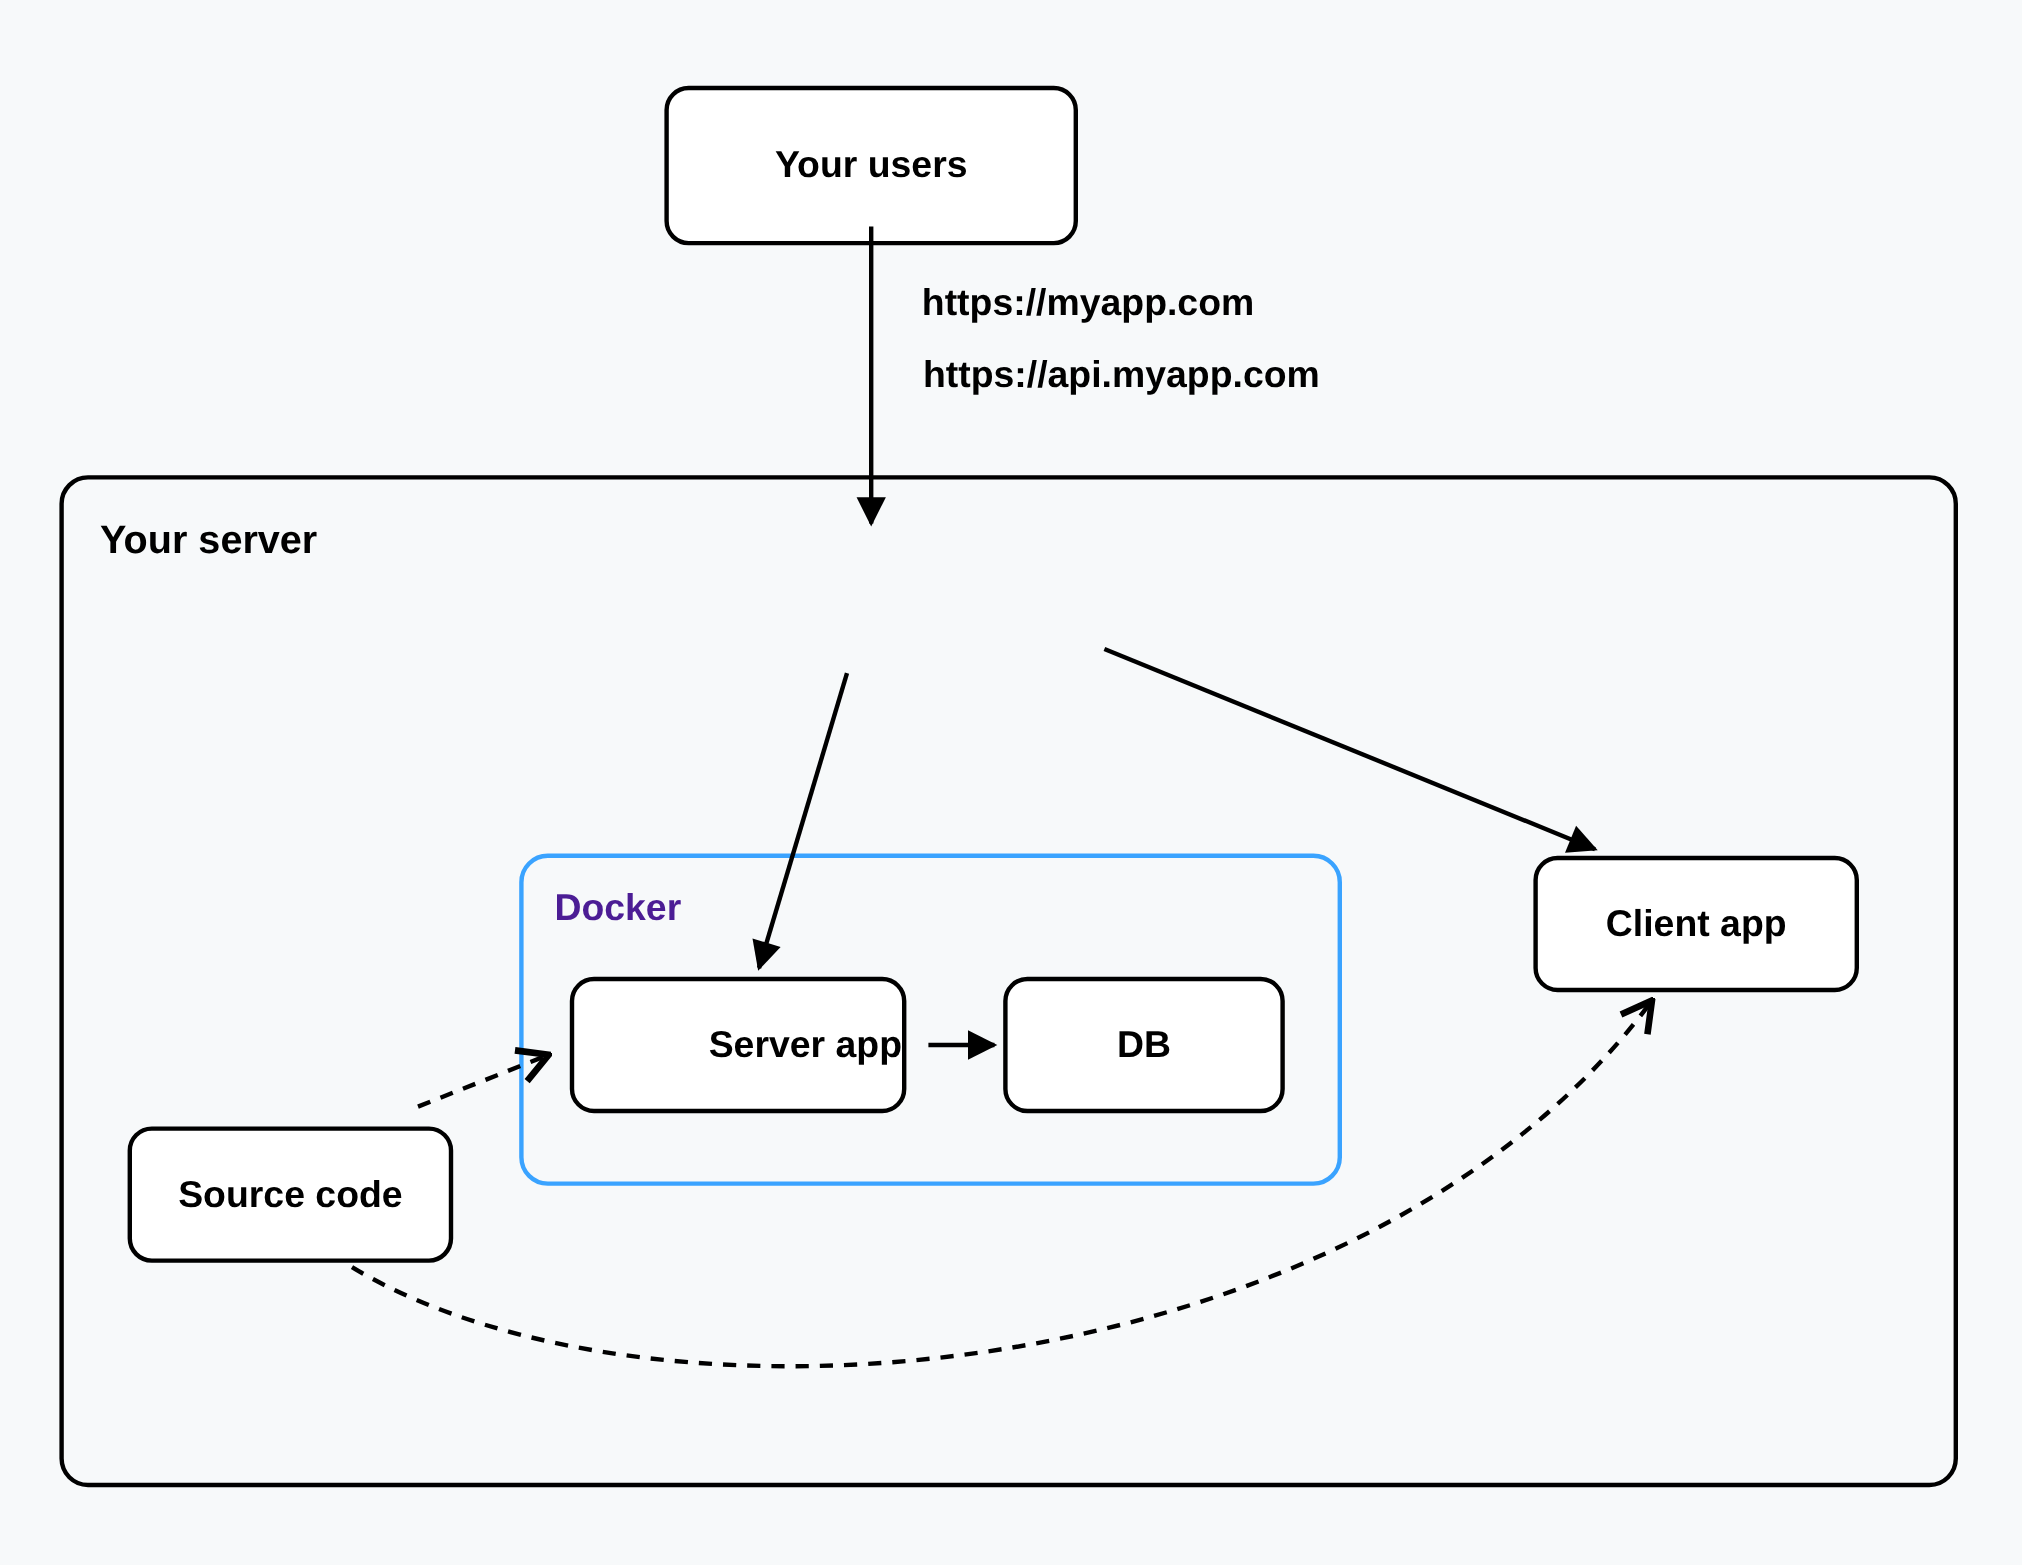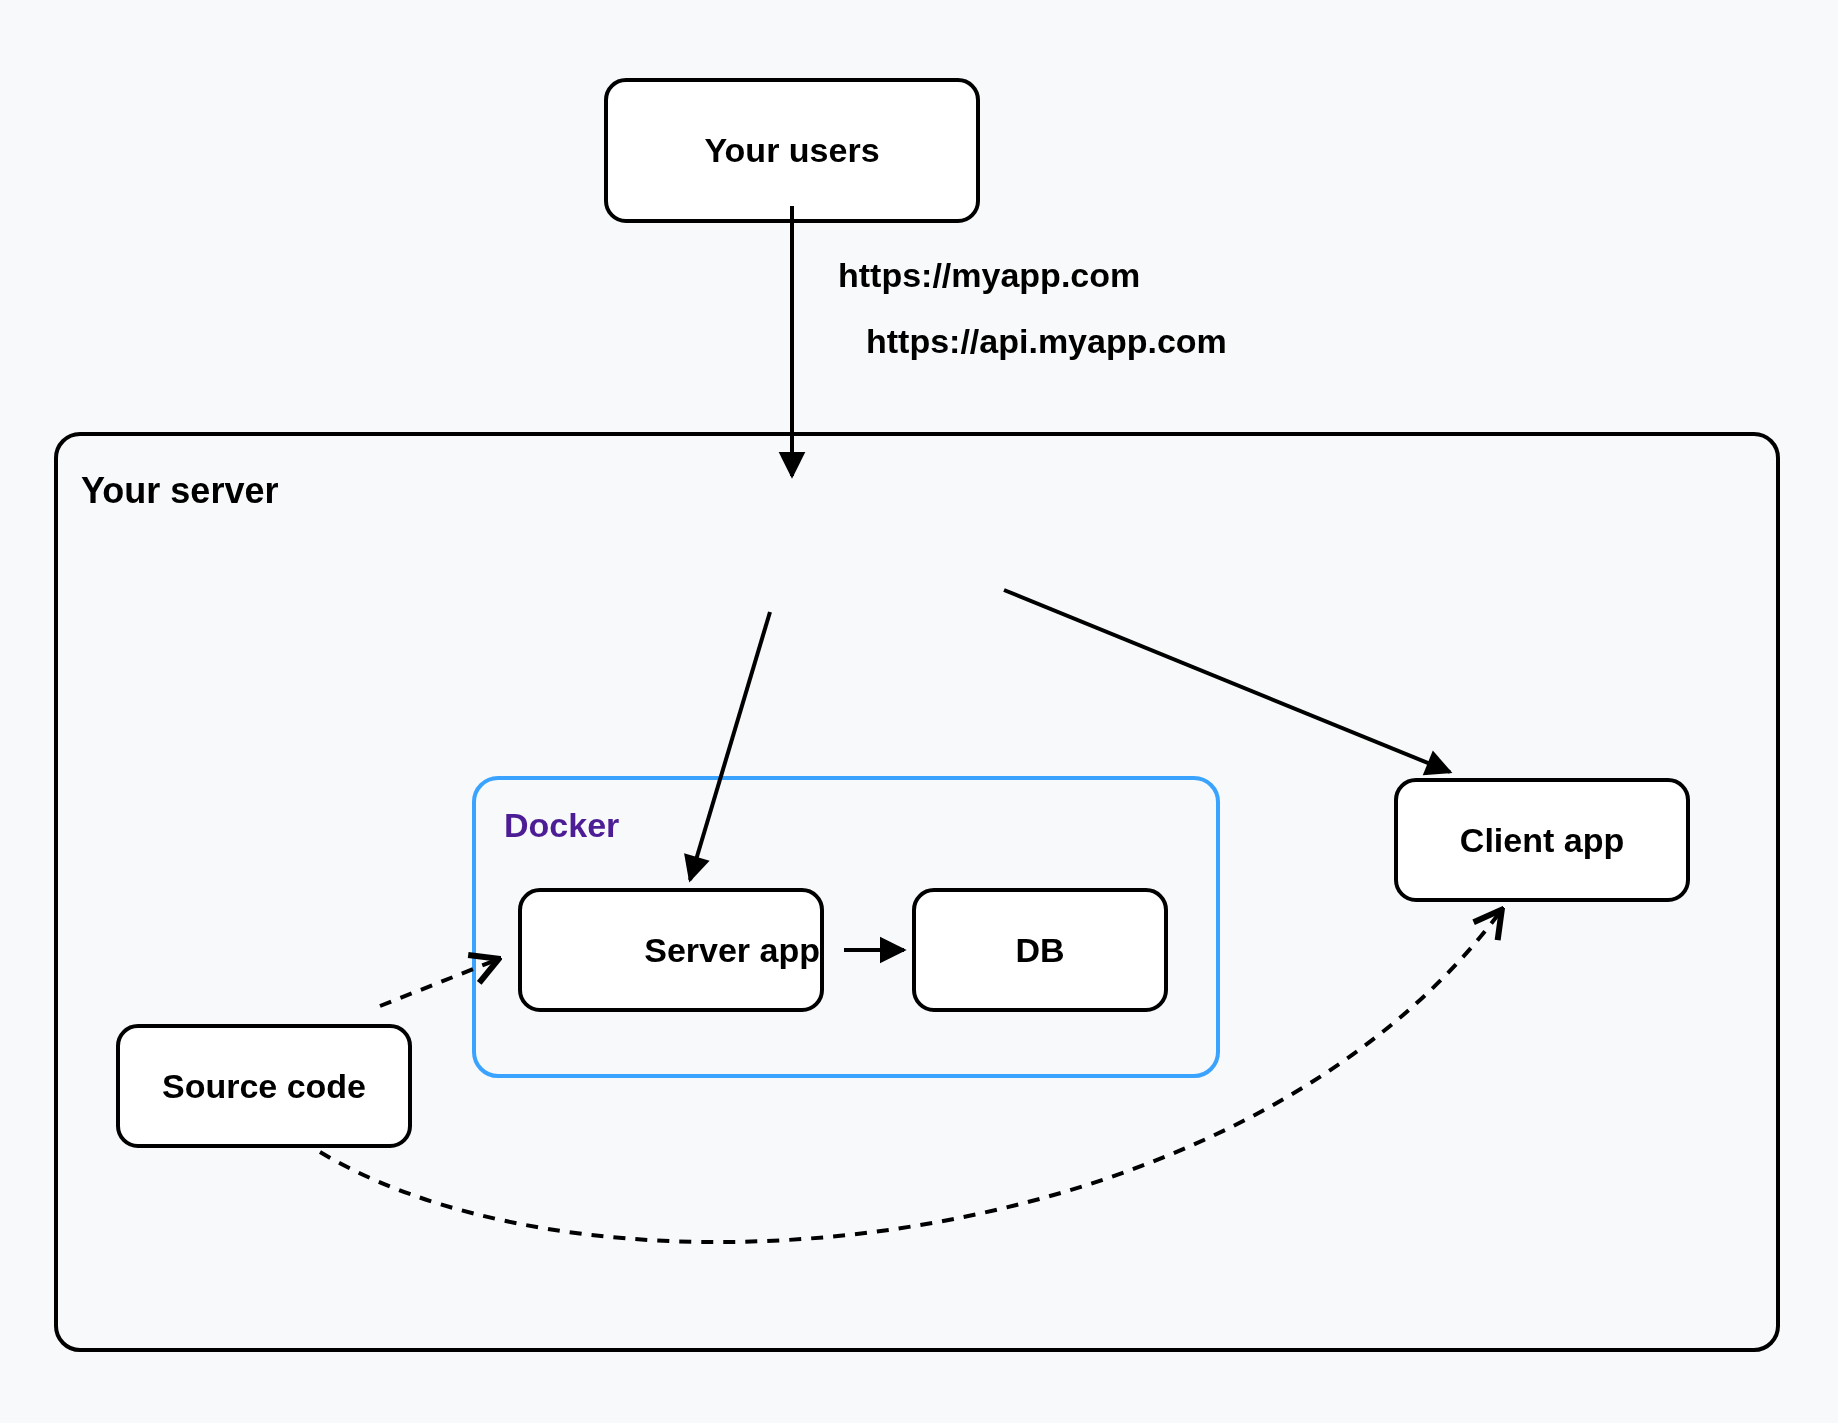--- a/index.html
+++ b/index.html
@@ -76,21 +76,21 @@
 <body>
 
 <div class="canvas">
 
   <div class="box" style="left:604px; top:78px; width:376px; height:145px;">
     <span>Your users</span>
   </div>
 
   <div class="container-box" style="left:54px; top:432px; width:1726px; height:920px;">
   </div>
-  <div class="container-label" style="left:81px; top:470px;text-align:right;">Your server</div>
+  <div class="container-label" style="left:91px; top:470px;text-align:right;">Your server</div>
 
 
   <div class="docker-box" style="left:472px; top:776px; width:748px; height:302px;">
   </div>
   <div class="docker-label" style="left:504px; top:806px;">Docker</div>
 
   <div class="box" style="left:518px; top:888px; width:306px; height:124px;justify-content:flex-end;">
     <span>Server app</span>
   </div>
 
@@ -100,21 +100,21 @@
 
   <div class="box" style="left:1394px; top:778px; width:296px; height:124px;">
     <span>Client app</span>
   </div>
 
   <div class="box" style="left:116px; top:1024px; width:296px; height:124px;">
     <span>Source code</span>
   </div>
 
   <div class="edge-label" style="left:838px; top:256px;">https://myapp.com</div>
-  <div class="edge-label" style="left:866px; top:322px;">https://api.myapp.com</div>
+  <div class="edge-label" style="left:839px; top:322px;">https://api.myapp.com</div>
 
   <svg class="wires" viewBox="0 0 1838 1423">
     <defs>
       <marker id="arrow" viewBox="0 0 12 12" refX="10" refY="6" markerWidth="8" markerHeight="8" orient="auto-start-reverse">
         <path d="M 1 1 L 11 6 L 1 11 z" fill="#000"></path>
       </marker>
       <marker id="arrow-open" viewBox="0 0 12 12" refX="10" refY="6" markerWidth="9" markerHeight="9" orient="auto-start-reverse">
         <path d="M 2 1 L 11 6 L 2 11" fill="none" stroke="#000" stroke-width="2"></path>
       </marker>
     </defs>

